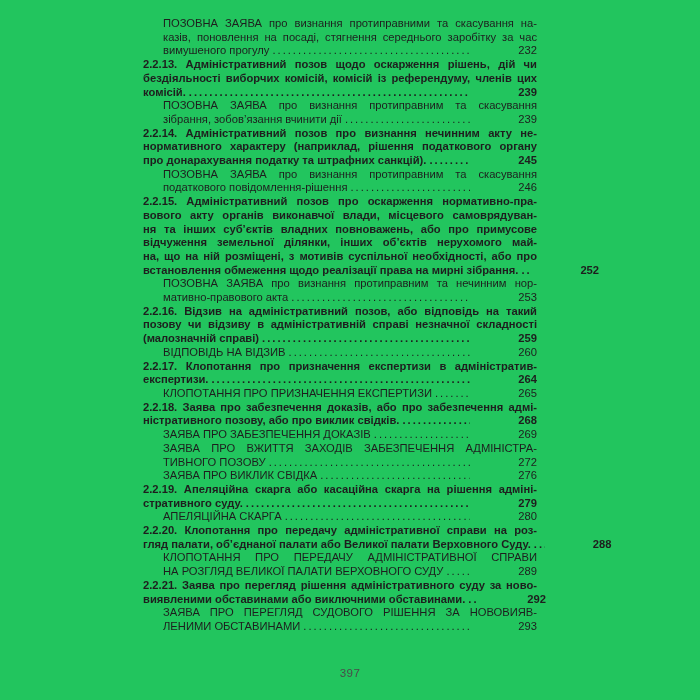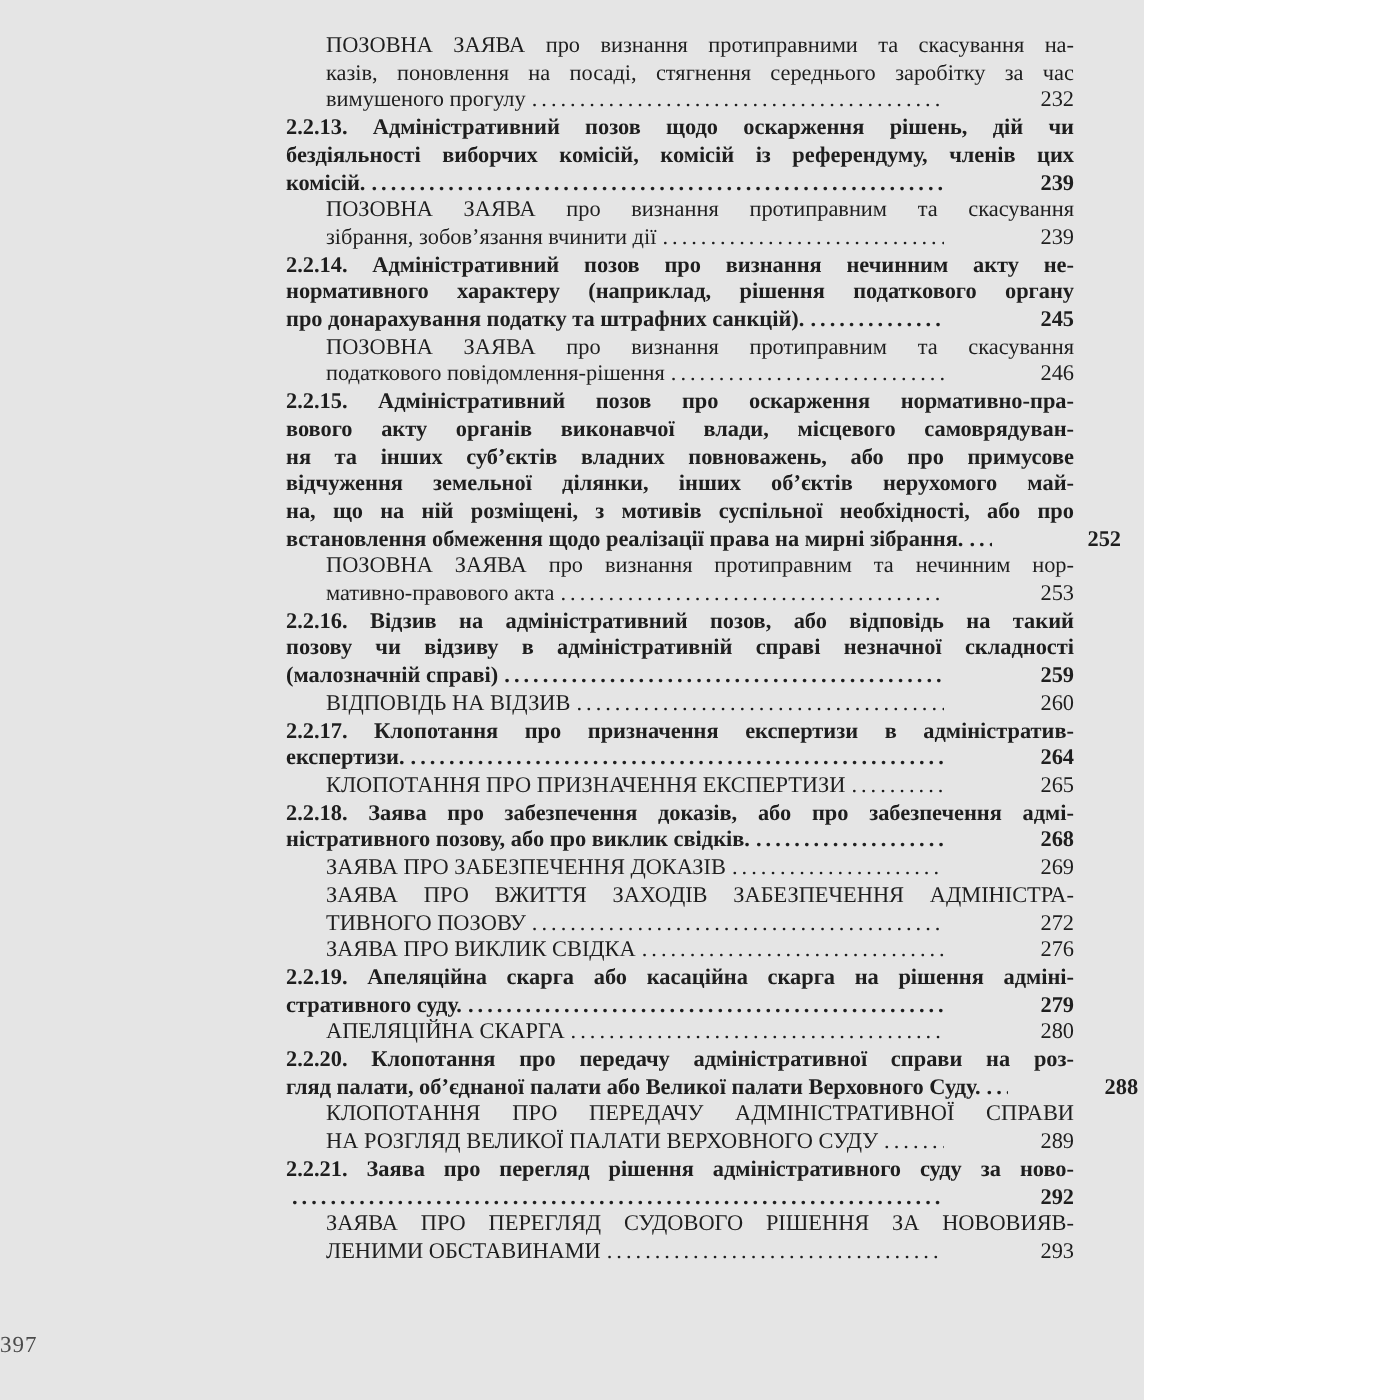--- a/index.html
+++ b/index.html
@@ -2,25 +2,25 @@
 <html><head>
 <meta charset="utf-8">
 <style>
   html, body {
     margin: 0;
     padding: 0;
     background: #ffffff;
   }
   .page {
     position: relative;
-    width: 572px;
+    width: 700px;
     height: 700px;
-    background: #e5e5e5;
+    background: #22c55e;
     overflow: hidden;
-    font-family: Liberation Serif, serif;
+    font-family: Liberation Sans, sans-serif;
     color: #1e1e1e;
   }
   .toc {
     position: absolute;
     left: 143px;
     top: 17px;
     width: 394px;
     font-size: 11.2px;
     line-height: 13.7px;
   }
@@ -43,20 +43,21 @@
     white-space: nowrap;
     letter-spacing: 2px;
     padding: 0 3px 0 3px;
   }
   .pg { white-space: nowrap; margin-left: 48px; }
   .footer {
     position: absolute;
     left: 0;
     top: 667px;
     width: 100%;
+    text-align: center;
     font-size: 11.5px;
     color: #4a4a4a;
     letter-spacing: 0.5px;
   }
 </style>
 </head>
 <body>
 
 <div class="page">
   <div class="toc">
@@ -211,20 +212,21 @@
         <div class="line">КЛОПОТАННЯ ПРО ПЕРЕДАЧУ АДМІНІСТРАТИВНОЇ СПРАВИ</div>
         <div class="lastline">
           <span class="txt">НА РОЗГЛЯД ВЕЛИКОЇ ПАЛАТИ ВЕРХОВНОГО СУДУ</span>
           <span class="dots">............................................................................................................................................................................................................................................................................................................</span>
           <span class="pg">289</span>
         </div>
       </div>
       <div class="entry main">
         <div class="line">2.2.21. Заява про перегляд рішення адміністративного суду за ново-</div>
         <div class="lastline">
+          <span class="txt">виявленими обставинами або виключними обставинами.</span>
           <span class="dots">............................................................................................................................................................................................................................................................................................................</span>
           <span class="pg">292</span>
         </div>
       </div>
       <div class="entry sub">
         <div class="line">ЗАЯВА ПРО ПЕРЕГЛЯД СУДОВОГО РІШЕННЯ ЗА НОВОВИЯВ-</div>
         <div class="lastline">
           <span class="txt">ЛЕНИМИ ОБСТАВИНАМИ</span>
           <span class="dots">............................................................................................................................................................................................................................................................................................................</span>
           <span class="pg">293</span>

